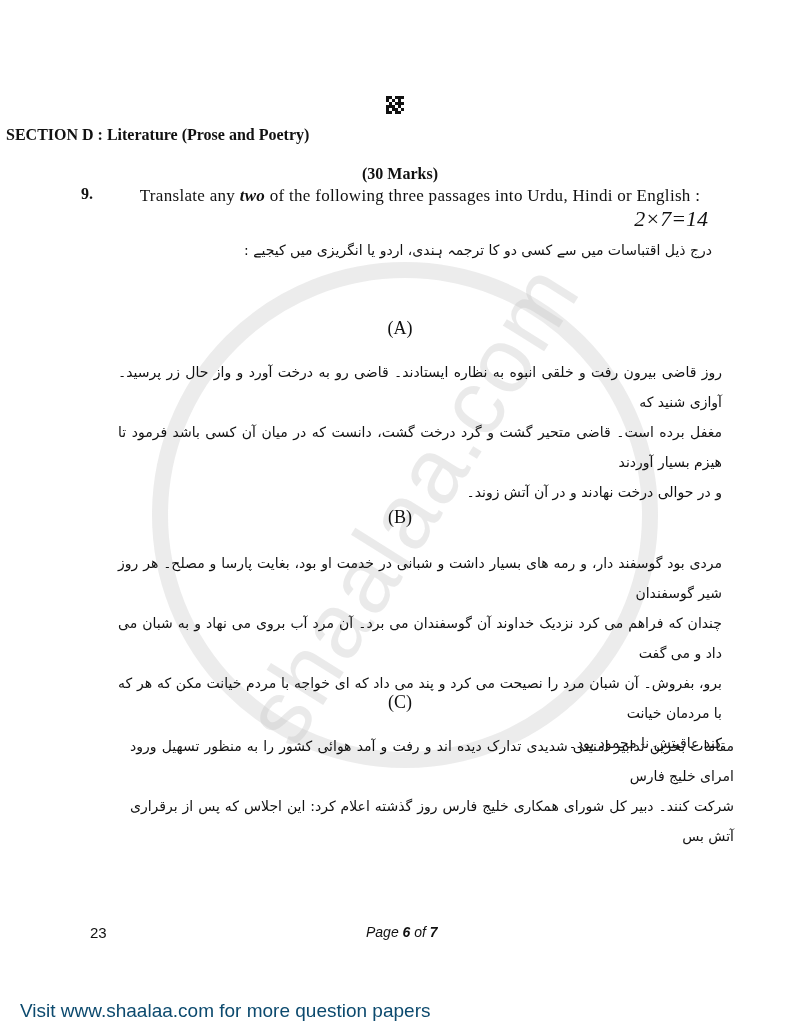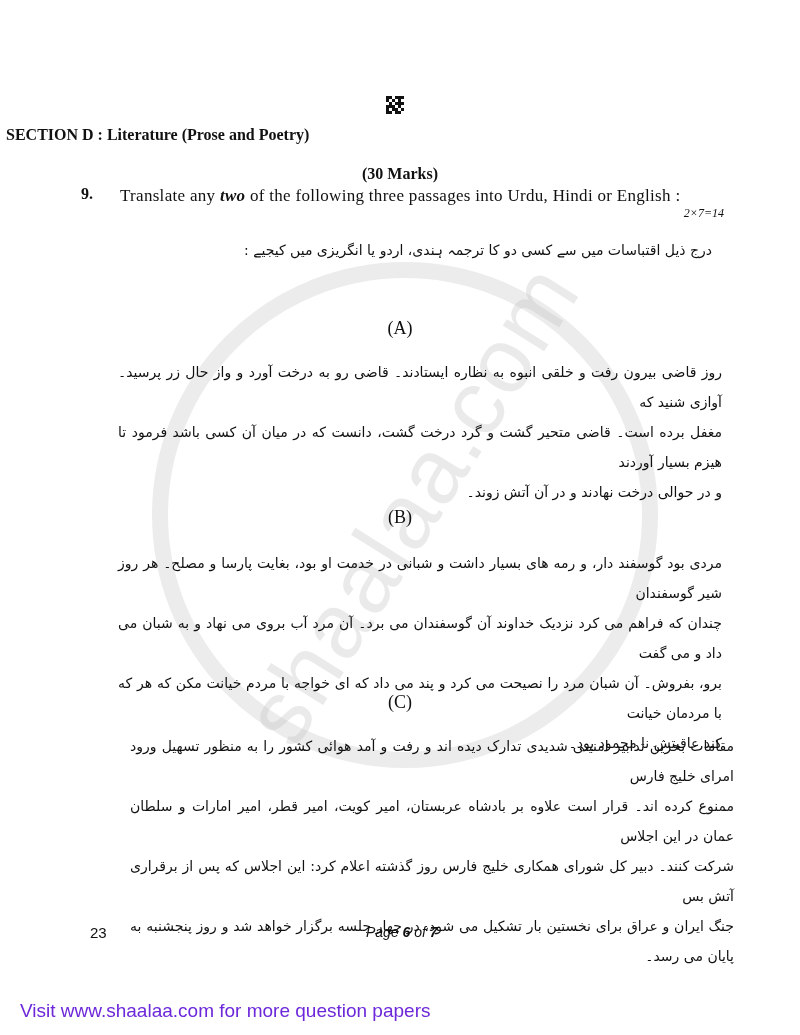--- a/index.html
+++ b/index.html
@@ -89,31 +89,32 @@
       font-size: 16px;
     }
     .q-text {
       position: absolute;
       left: 120px;
       top: 185px;
       width: 600px;
       font-size: 17px;
       line-height: 21px;
       letter-spacing: 0.3px;
+      text-align: center;
     }
     .q-text .em {
       font-weight: bold;
       font-style: italic;
     }
     .q-marks {
       position: absolute;
-      right: 76px;
+      right: 92px;
       top: 206px;
       font-style: italic;
-      font-size: 12px;
+      font-size: 22px;
     }
     .rtl {
       direction: rtl;
       font-family: "DejaVu Sans", sans-serif;
     }
     .urdu-instruction {
       position: absolute;
       right: 88px;
       top: 242px;
       font-size: 14px;
@@ -154,21 +155,21 @@
       font-size: 14px;
       font-style: italic;
     }
     .footer-page b { font-weight: bold; }
     .visit-note {
       position: absolute;
       left: 20px;
       top: 1000px;
       font-family: "Liberation Sans", sans-serif;
       font-size: 19px;
-      color: #6d28d9;
+      color: #0c4a6e;
     }
   </style>
 </head>
 <body>
 
 <div class="page">
 
   <div class="watermark-circle"></div>
   <div class="watermark-text">shaalaa.com</div>
 
@@ -231,22 +232,20 @@
   <div class="passage rtl" style="top:548px;">
     <p>مردی بود گوسفند دار، و رمه های بسیار داشت و شبانی در خدمت او بود، بغایت پارسا و مصلح۔ هر روز شیر گوسفندان</p>
     <p>چندان که فراهم می کرد نزدیک خداوند آن گوسفندان می برد۔ آن مرد آب بروی می نهاد و به شبان می داد و می گفت</p>
     <p>برو، بفروش۔ آن شبان مرد را نصیحت می کرد و پند می داد که ای خواجه با مردم خیانت مکن که هر که با مردمان خیانت</p>
     <p>کند عاقبتش نا محمود بود۔</p>
   </div>
 
   <div class="passage-label" style="top:692px;">(C)</div>
   <div class="passage rtl" style="top:731px;margin-left:12px;">
     <p>مقامات بحرین تدابیر امنیتی شدیدی تدارک دیده اند و رفت و آمد هوائی کشور را به منظور تسهیل ورود امرای خلیج فارس</p>
-    <p>ممنوع کرده اند۔ قرار است علاوه بر بادشاه عربستان، امیر کویت، امیر قطر، امیر امارات و سلطان عمان در این اجلاس</p>
     <p>شرکت کنند۔ دبیر کل شورای همکاری خلیج فارس روز گذشته اعلام کرد: این اجلاس که پس از برقراری آتش بس</p>
-    <p>جنگ ایران و عراق برای نخستین بار تشکیل می شود، در چهار جلسه برگزار خواهد شد و روز پنجشنبه به پایان می رسد۔</p>
   </div>
 
   <div class="footer-num">23</div>
   <div class="footer-page"><span>Page </span><b>6</b><span> of </span><b>7</b></div>
 
   <div class="visit-note">Visit www.shaalaa.com for more question papers</div>
 </div>
 
 </body></html>

